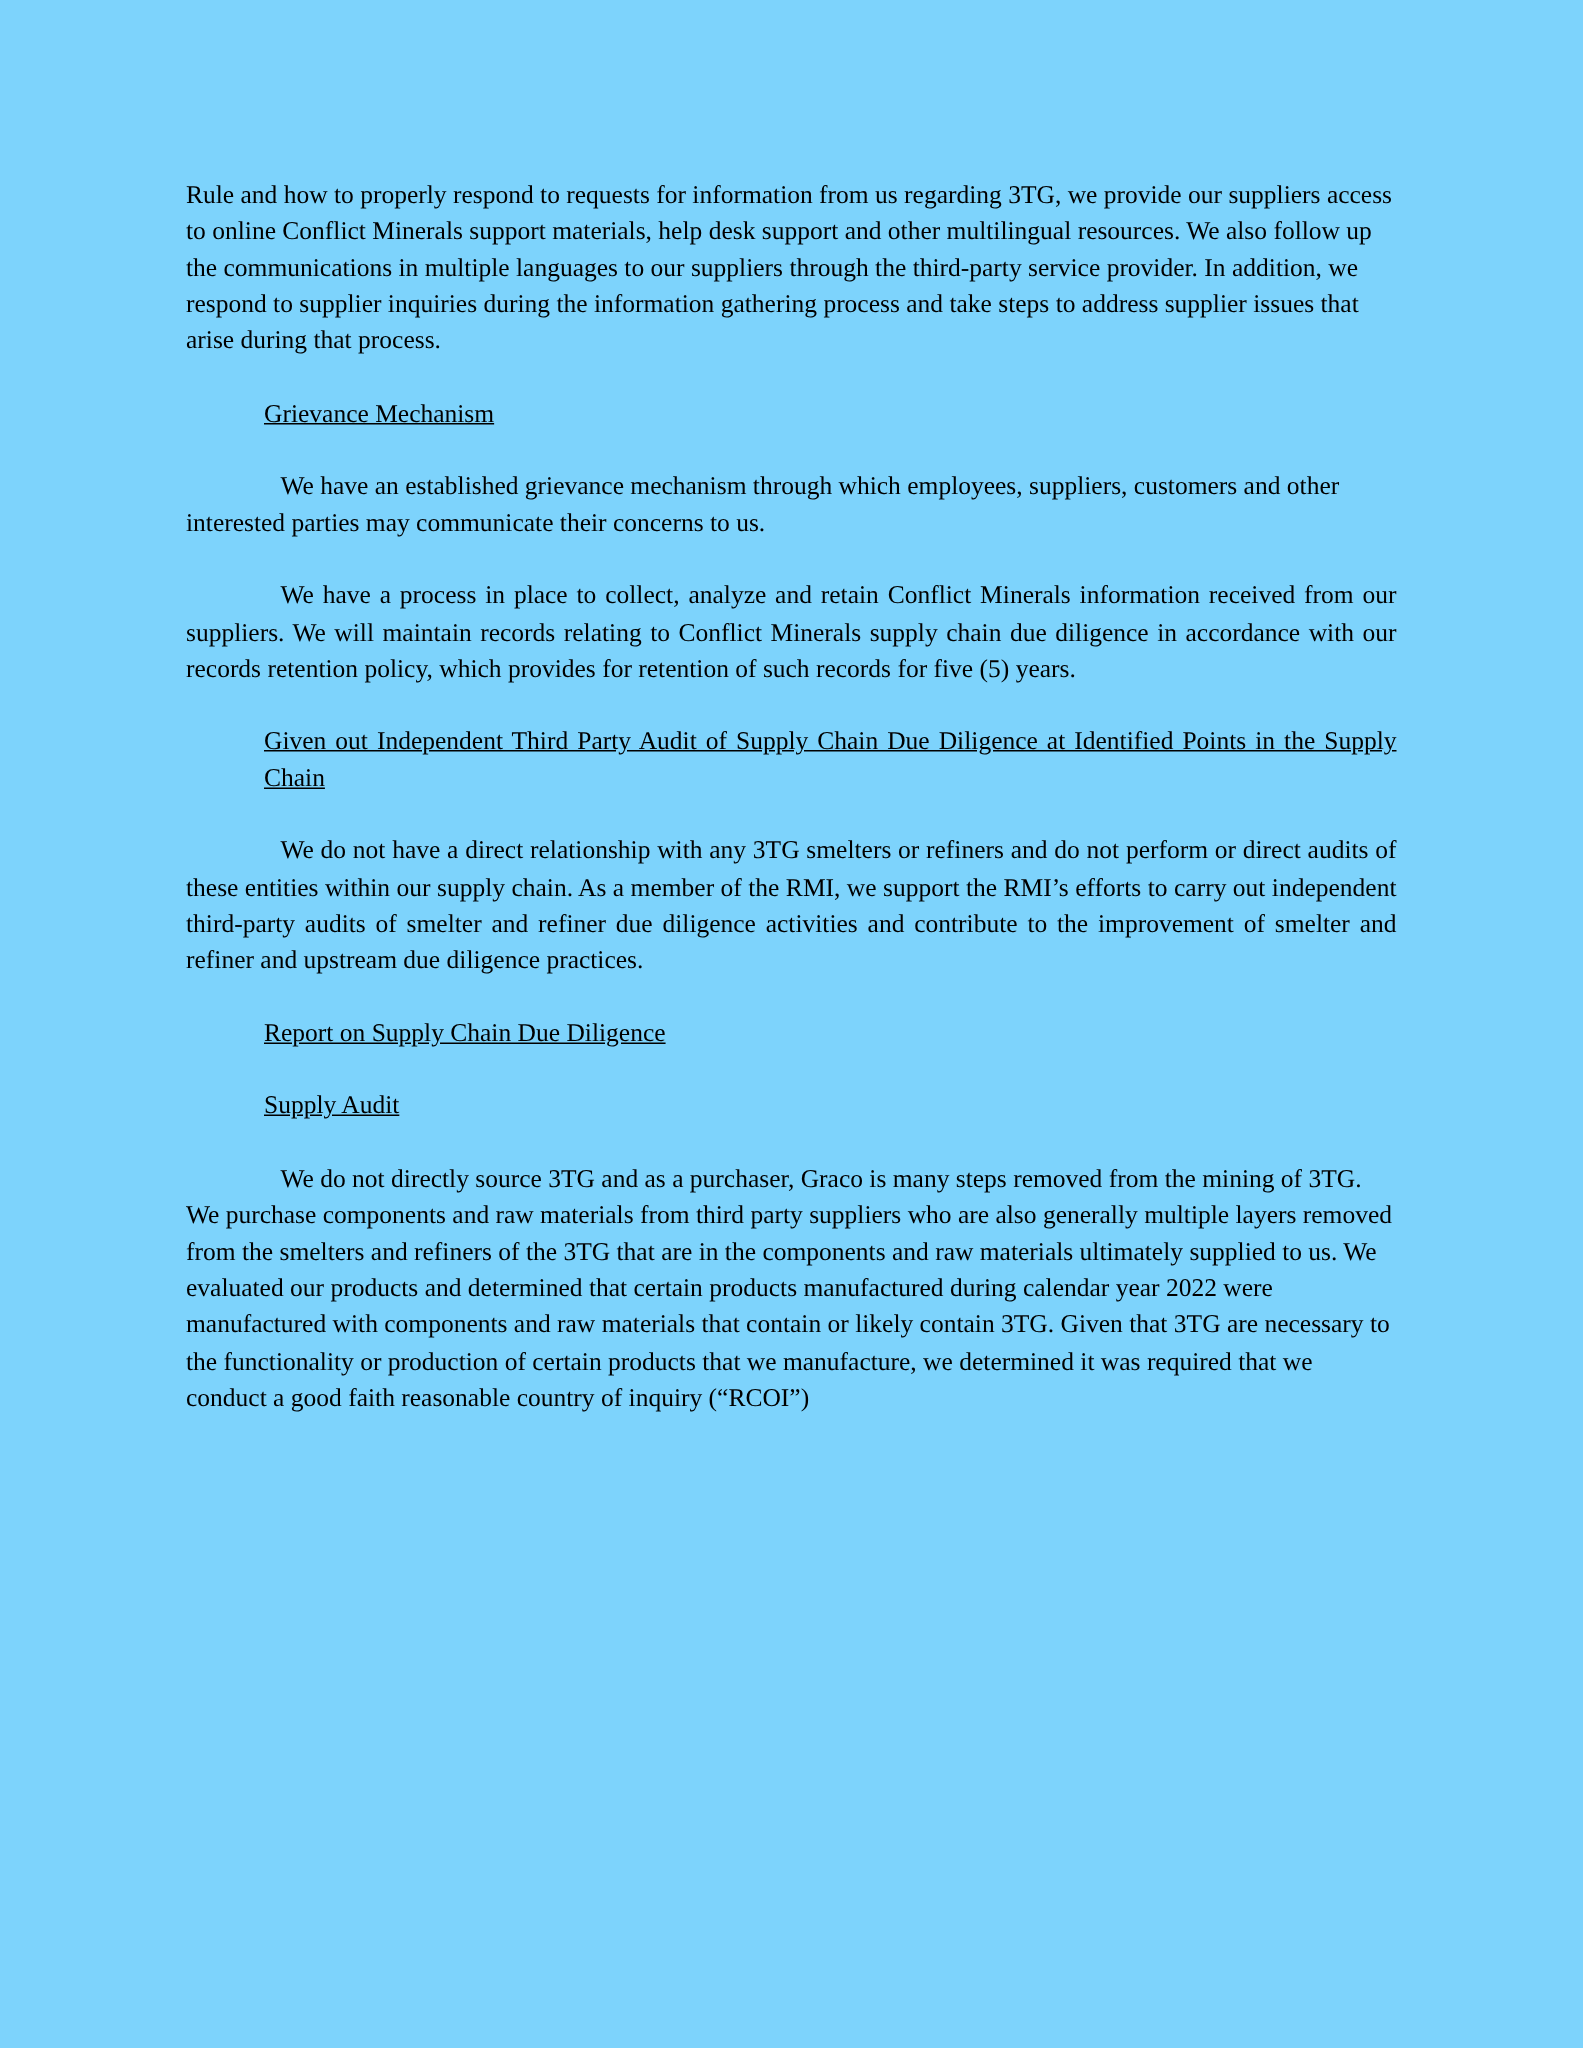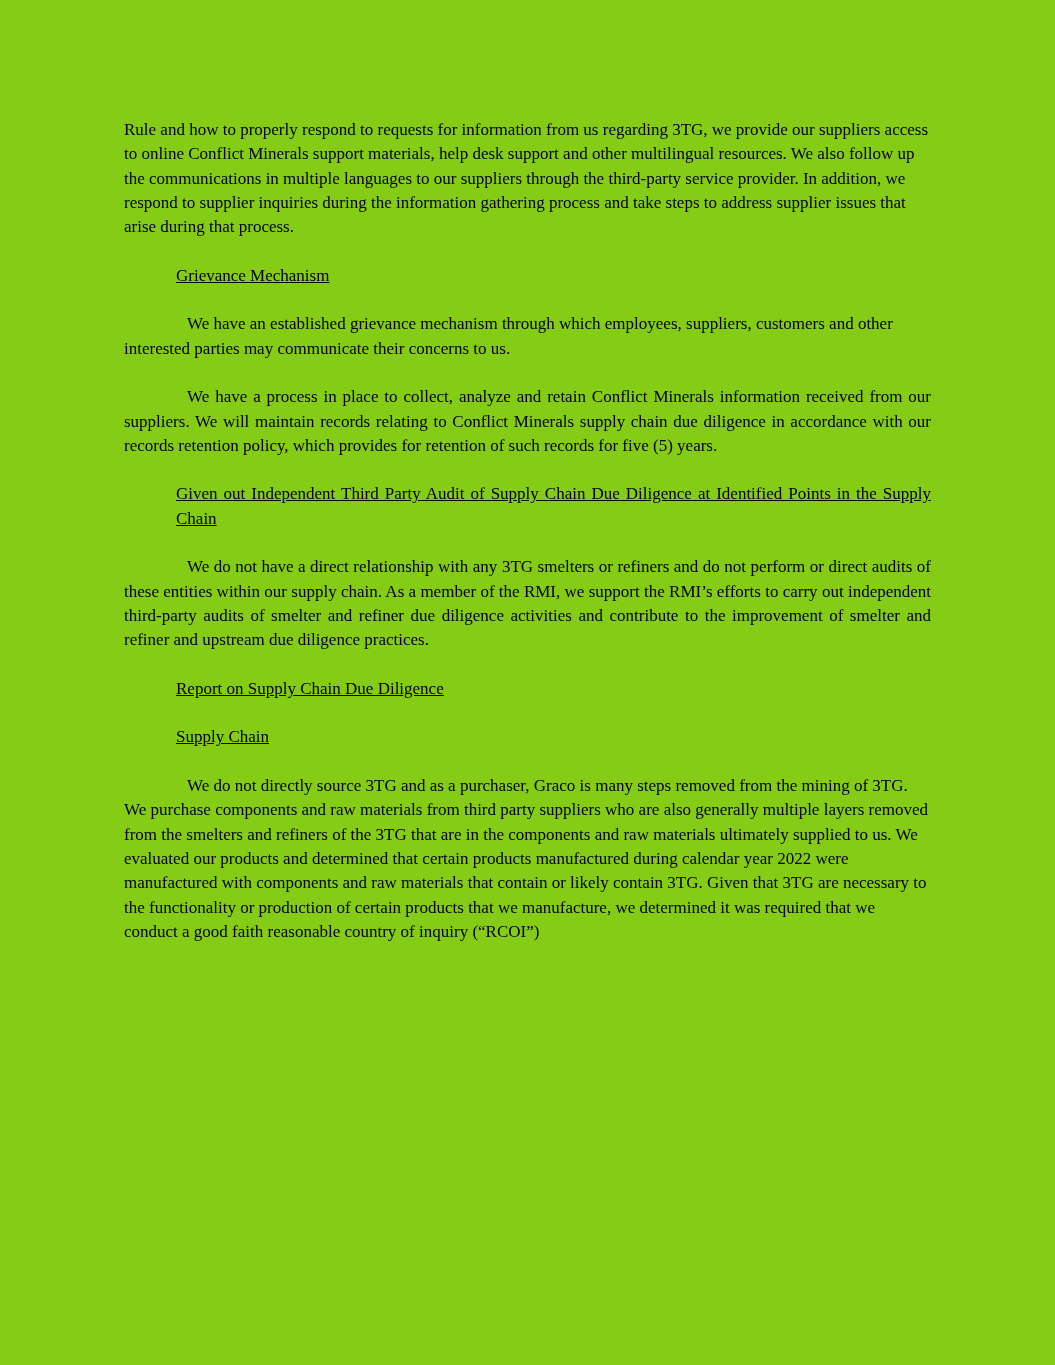--- a/index.html
+++ b/index.html
@@ -5,21 +5,21 @@
   html, body {
     margin: 0;
     padding: 0;
     background: #ffffff;
   }
   .page {
     position: relative;
     width: 1055px;
     height: 1365px;
     margin: 0 auto;
-    background: #84cc16;
+    background: #7dd3fc;
     color: #000000;
     box-sizing: border-box;
     padding: 118px 124px 40px 124px;
     font-family: "Liberation Serif", "DejaVu Serif", serif;
     font-size: 17px;
     line-height: 24.3px;
     overflow: hidden;
   }
   .block {
     margin: 0 0 24.3px 0;
@@ -61,17 +61,17 @@
   <p class="block para indent-first justify">We have a process in place to collect, analyze and retain Conflict Minerals information received from our suppliers. We will maintain records relating to Conflict Minerals supply chain due diligence in accordance with our records retention policy, which provides for retention of such records for five (5) years.</p>
 
   <h3 class="block heading-underlined justify">Given out Independent Third Party Audit of Supply Chain Due Diligence at Identified Points in the Supply Chain</h3>
 
   <p class="block para indent-first justify">We do not have a direct relationship with any 3TG smelters or refiners and do not perform or direct audits of these entities within our supply chain. As a member of the RMI, we support the RMI’s efforts to carry out independent third-party audits of smelter and refiner due diligence activities and contribute to the improvement of smelter and refiner and upstream due diligence practices.</p>
 
   <h3 class="block heading-underlined">Report on Supply Chain Due Diligence</h3>
 
 
 
-  <h3 class="block heading-underlined">Supply Chain</h3>
+  <h3 class="block heading-underlined">Supply Audit</h3>
 
   <p class="block para indent-first">We do not directly source 3TG and as a purchaser, Graco is many steps removed from the mining of 3TG. We purchase components and raw materials from third party suppliers who are also generally multiple layers removed from the smelters and refiners of the 3TG that are in the components and raw materials ultimately supplied to us. We evaluated our products and determined that certain products manufactured during calendar year 2022 were manufactured with components and raw materials that contain or likely contain 3TG.  Given that 3TG are necessary to the functionality or production of certain products that we manufacture, we determined it was required that we conduct a good faith reasonable country of inquiry (“RCOI”)</p>
 
 </div>
 
 </body></html>

